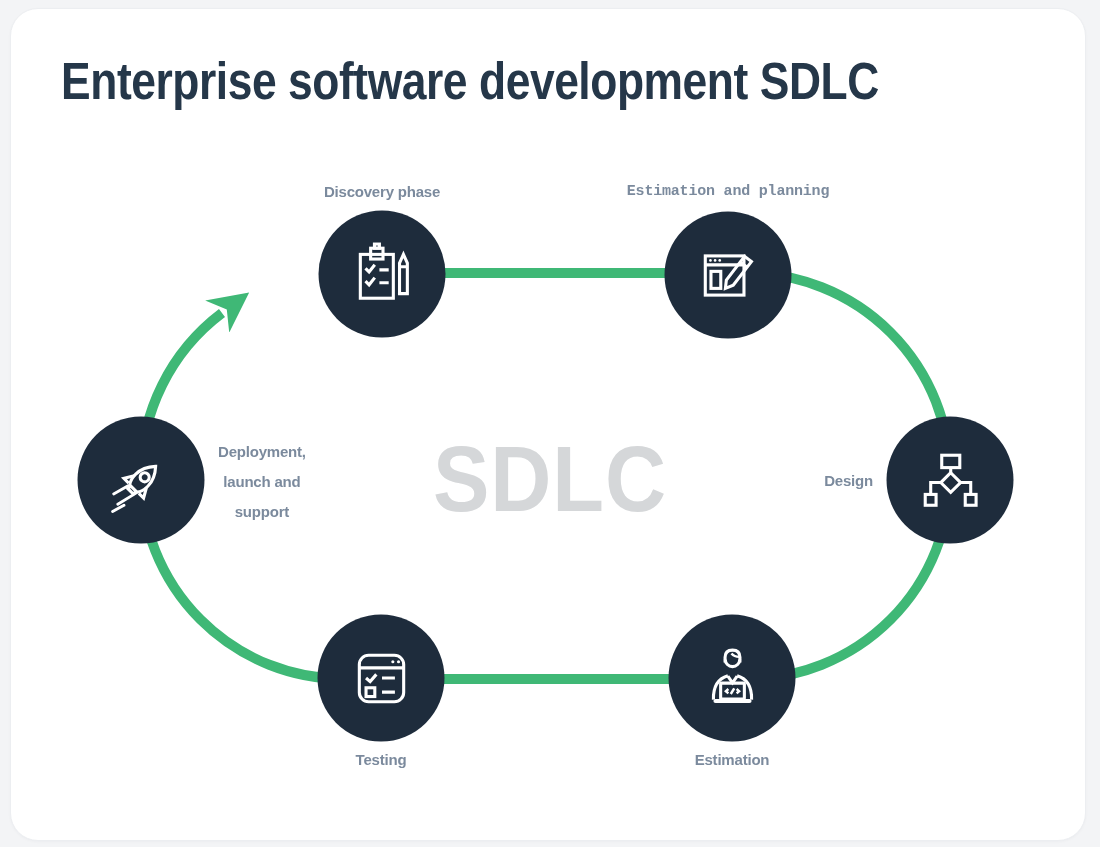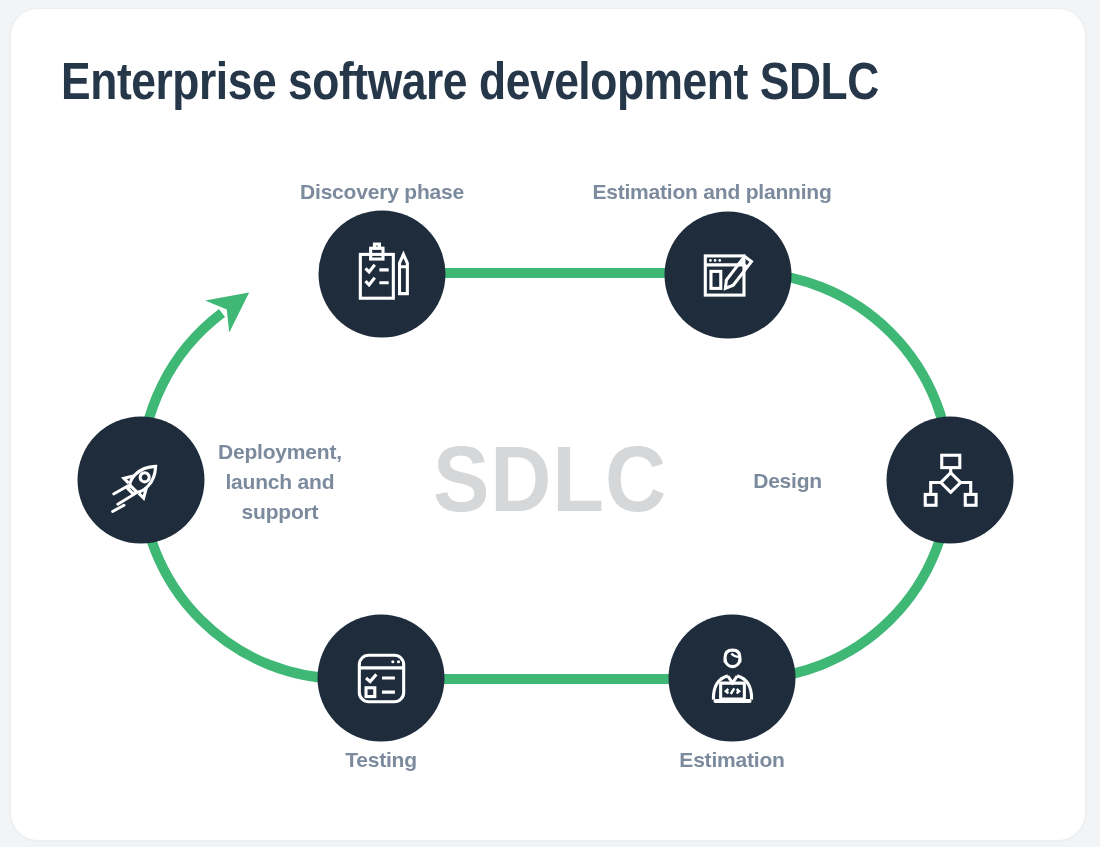--- a/index.html
+++ b/index.html
@@ -62,42 +62,42 @@
     border-radius: 50%;
     background: var(--circle-navy, #1E2C3C);
     transform: translate(-50%, -50%);
     display: flex; align-items: center; justify-content: center;
     z-index: 2;
   }
   .node svg { display: block; }
 
   .phase-label {
     position: absolute;
-    font-size: 21px;
+    font-size: 15px;
     font-weight: 600;
     letter-spacing: -0.2px;
     color: var(--label-gray, #7B8A9D);
     z-index: 2;
     white-space: pre-line;
     line-height: 30px;
   }
   .lbl-center { transform: translate(-50%, -50%); text-align: center; white-space: nowrap; }
   .lbl-right-align { transform: translate(-100%, -50%); text-align: right; white-space: nowrap; }
   .lbl-left-align { transform: translate(0, -50%); text-align: center; }
 
   .pos-discovery-node   { left: 382px; top: 274px; }
   .pos-estimation-node  { left: 728px; top: 275px; }
   .pos-design-node      { left: 950px; top: 480px; }
   .pos-development-node { left: 732px; top: 678px; }
   .pos-testing-node     { left: 381px; top: 678px; }
   .pos-deployment-node  { left: 141px; top: 480px; }
 
   .pos-discovery-label   { left: 382px; top: 192px; }
-  .pos-estimation-label  { left: 712px; top: 192px; }
-  .pos-design-label      { left: 822px; top: 481px; }
+  .pos-estimation-label  { left: 728px; top: 192px; font-family: Liberation Mono, monospace; }
+  .pos-design-label      { left: 873px; top: 481px; }
   .pos-development-label { left: 732px; top: 760px; }
   .pos-testing-label     { left: 381px; top: 760px; }
   .pos-deployment-label  { left: 218px; top: 482px; }
 
   .icon-stroke { fill: none; stroke: #ffffff; stroke-width: 3; }
 </style>
 </head>
 <body>
 
 <div class="card"></div>

